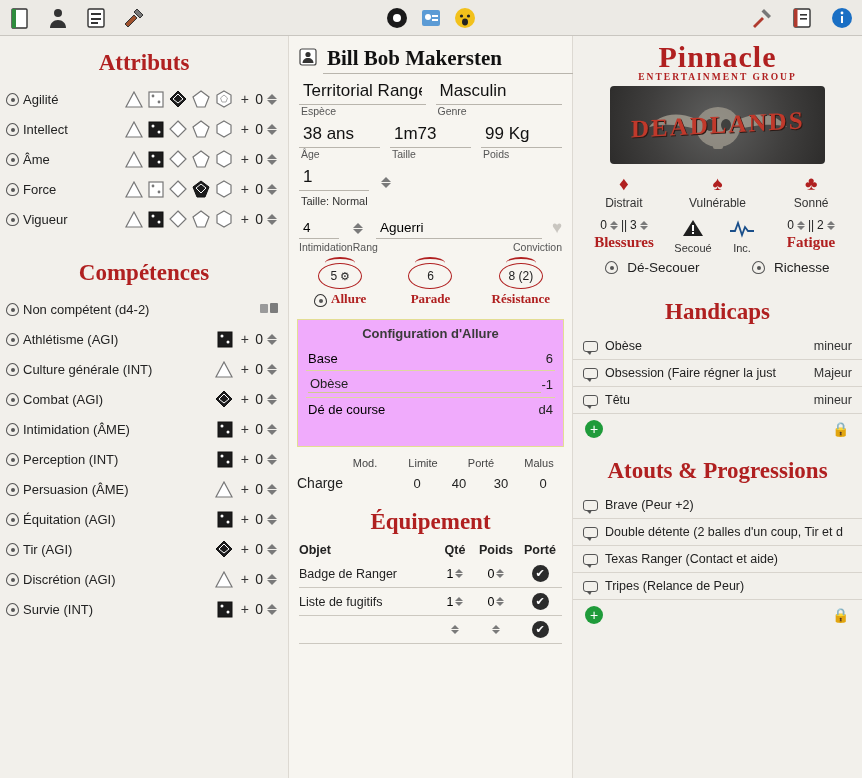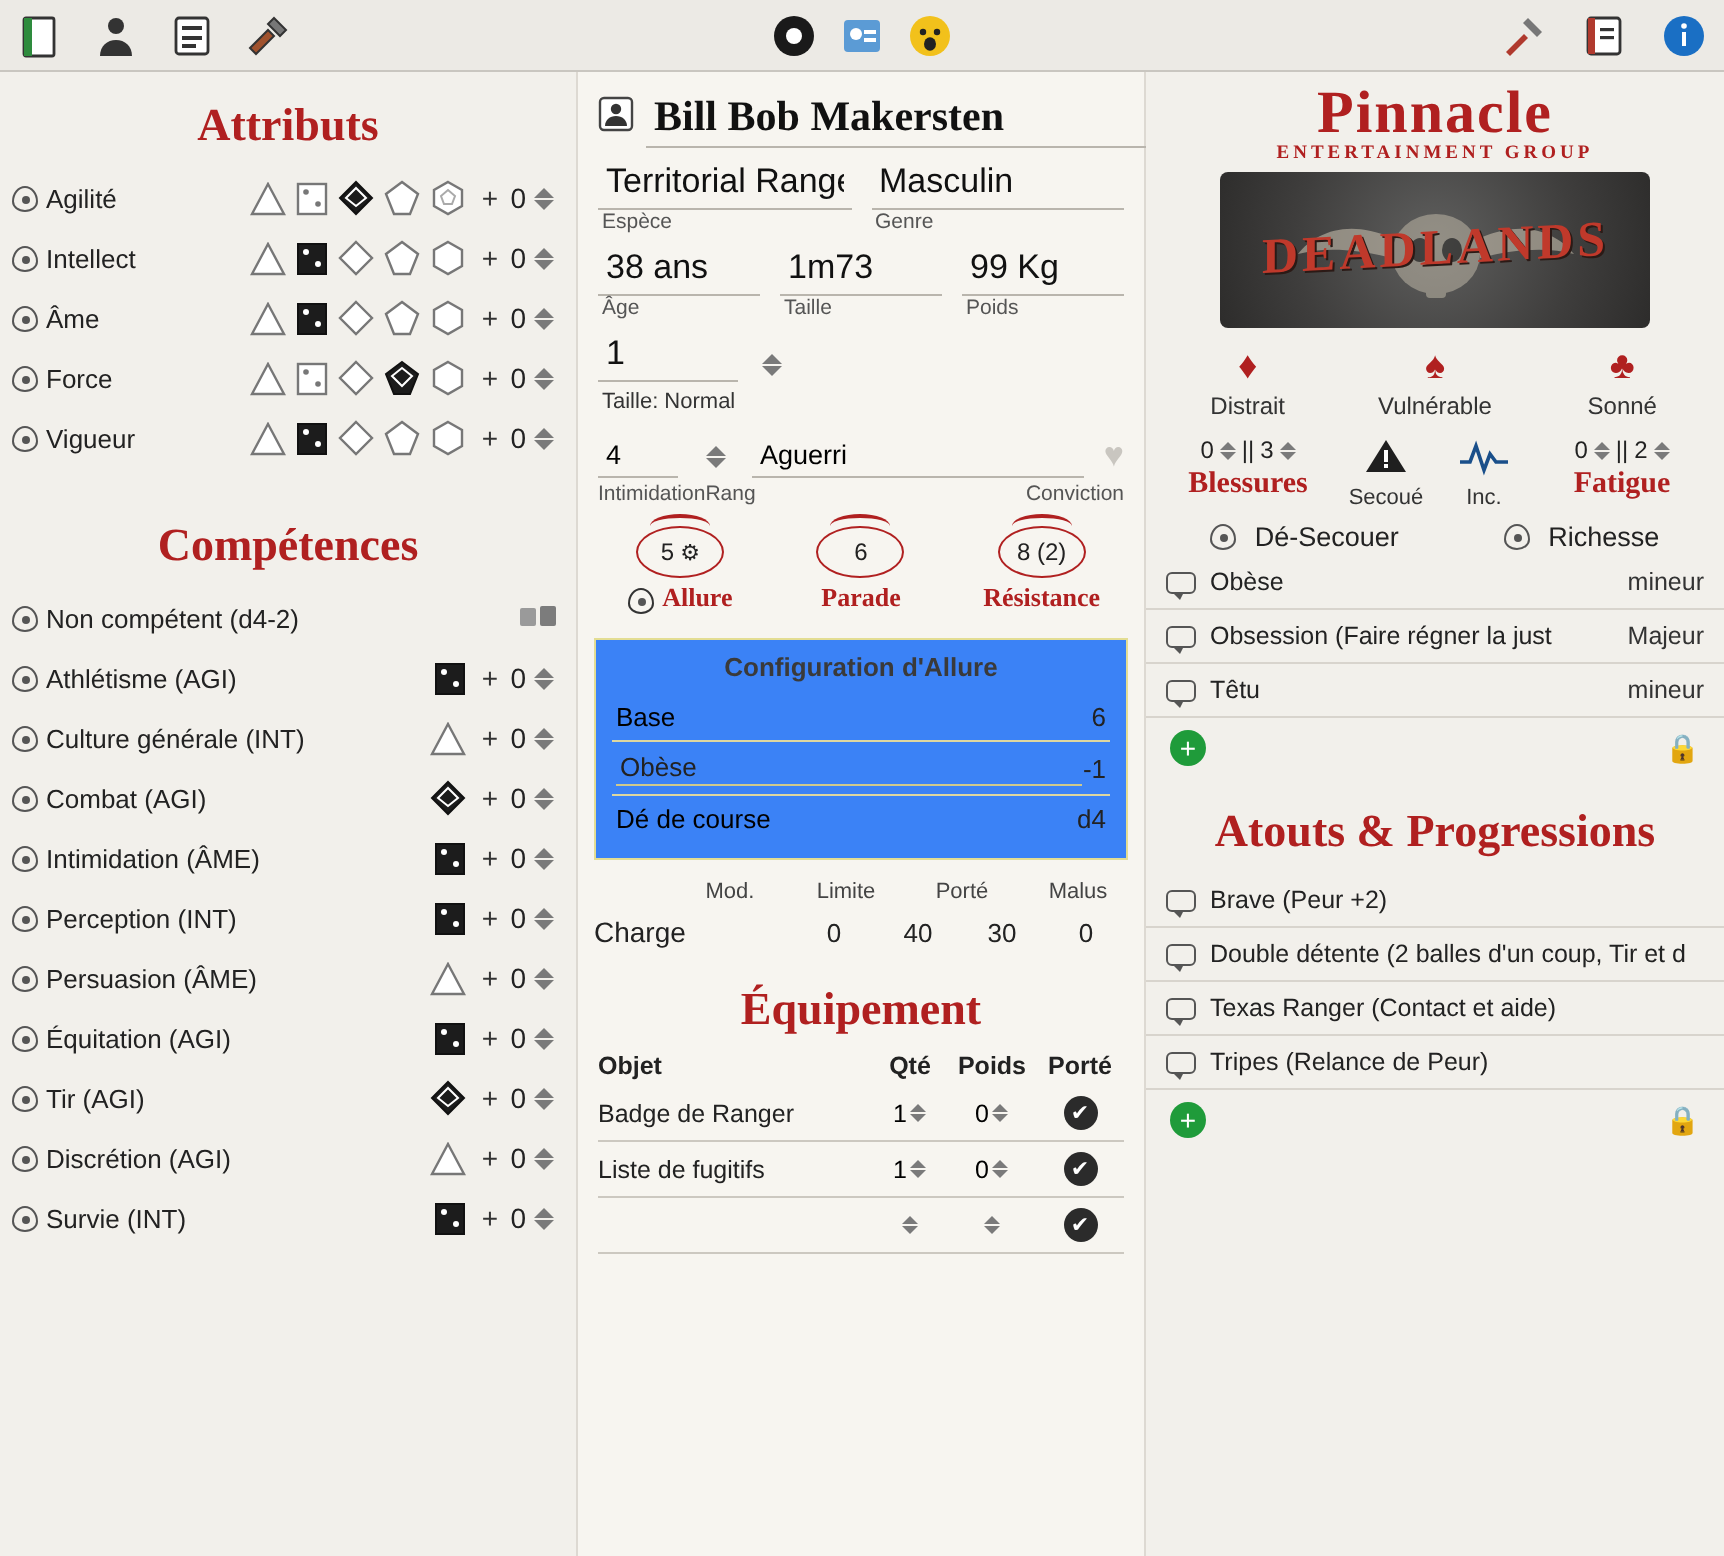--- a/index.html
+++ b/index.html
@@ -114,22 +114,22 @@
     width: 30px; height: 12px; border-top: 2px solid #b02020; border-radius: 50% 50% 0 0;
   }
   .der .cap {
     font-size: 13px; color: #b02020; font-weight: bold;
     font-family: "Liberation Serif", serif; margin-top: 2px;
   }
   .der .cap .eye { border-color: #333; vertical-align: middle; }
 
   
   .allure-panel {
-    margin: 8px 8px 0 8px; background: #3b82f6; border: 1px solid #e3dd93;
-    padding: 6px 8px 8px 8px;
+    margin: 8px 8px 0 8px; background: #f0abfc; border: 1px solid #e3dd93;
+    padding: 6px 8px 25px 8px;
   }
   .allure-title { text-align: center; font-size: 13px; color: #3a3a3a; margin-bottom: 6px; font-weight: bold; }
   .allure-line { display: flex; align-items: center; justify-content: space-between; font-size: 13px; padding: 4px 2px; border-bottom: 1px solid #ded7a0; }
   .allure-line:last-child { border-bottom: none; }
   .allure-line .v { color: #222; }
   .allure-line.input-line .k { flex: 1; border-bottom: 1px solid #cfc98c; background: transparent; border-top: none; border-left: none; border-right: none; font-size: 13px; color: #222; }
 
   .charge-block { margin: 10px 8px 0 8px; }
   .charge-head { display: flex; font-size: 11px; color: #444; justify-content: flex-end; gap: 16px; padding-right: 4px; }
   .charge-head span { width: 42px; text-align: center; }
@@ -914,20 +914,21 @@
       <span class="b">
         <span class="eye"></span>
         <span>Dé-Secouer</span>
       </span>
       <span class="b">
         <span class="eye"></span>
         <span>Richesse</span>
       </span>
     </div>
 
+    <h2 class="section" style="margin-top:22px;">Handicaps</h2>
 
     <div class="list-row">
       <span class="bubble"></span>
       <span class="nm">Obèse</span>
       <span class="sev">mineur</span>
     </div>
     <div class="list-row">
       <span class="bubble"></span>
       <span class="nm">Obsession (Faire régner la just</span>
       <span class="sev">Majeur</span>

